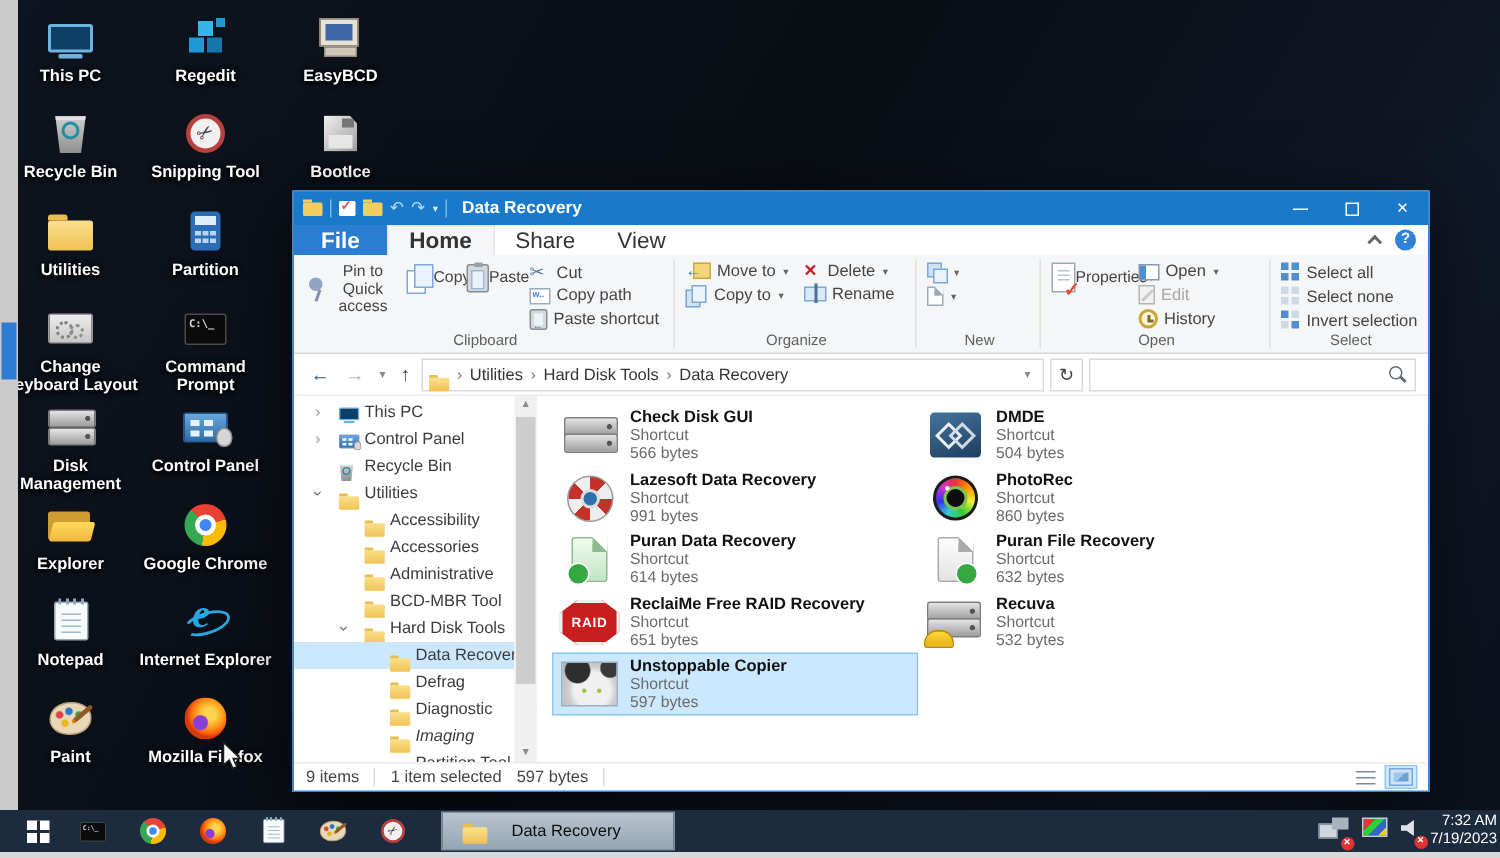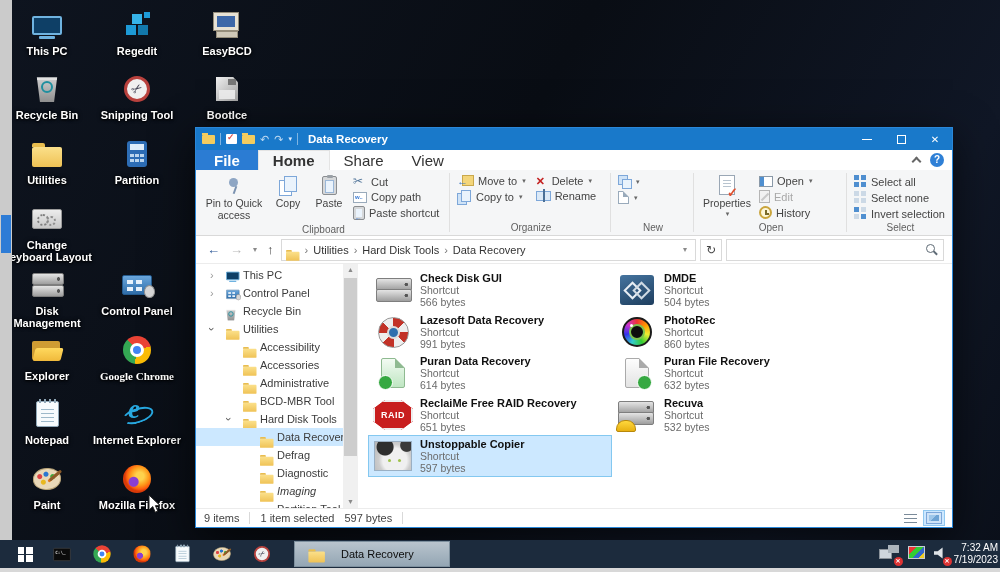--- a/index.html
+++ b/index.html
@@ -145,21 +145,21 @@
   .rib-chev{position:absolute;right:32px;top:8px;width:7px;height:7px;border-top:2px solid #666;border-left:2px solid #666;transform:rotate(45deg)}
   .help-btn{position:absolute;right:8px;top:3px;width:14px;height:14px;border-radius:50%;background:#2f80d6;color:#fff;
     font:bold 10px/14px "Liberation Sans",sans-serif;text-align:center}
   .help-btn::before{content:"?"}
   
   .ribbon{height:66px;background:#f5f6f7;border-bottom:1px solid #d9d9d9;display:flex;flex:0 0 auto}
   .rgroup{position:relative;display:flex;flex-direction:column;padding:2px 2px 0 4px}
   .rsep{width:1px;background:#e0e0e0;margin:3px 0}
   .rtitle{text-align:center;font-size:10px;color:#5f5f5f;height:14px;line-height:13px;margin-top:auto}
   .rrow{display:flex;align-items:flex-start;flex:1}
-  .rbig{display:flex;flex-direction:column;align-items:center;padding:2px 3px;text-align:center}
+  .rbig{display:flex;flex-direction:row;align-items:center;padding:2px 3px;text-align:center}
   .rbig-label{font-size:10.5px;line-height:11.5px;color:#444;margin-top:2px}
   .ric{height:22px;display:flex;align-items:center;justify-content:center}
   .rsmallcol{display:flex;flex-direction:column;justify-content:flex-start;gap:1px;padding-top:2px}
   .rsmall{display:flex;align-items:center;gap:4px;font-size:11px;color:#444;padding:1px 3px;white-space:nowrap}
   .rsmall.disabled{color:#a8a8a8}
   .dd{font-size:7px;color:#666;margin-left:1px}
   
   .i-pin{width:16px;height:19px}
   .i-pin::before{left:3px;top:2px;width:9px;height:9px;background:#8ea6c4;border-radius:50%}
   .i-pin::after{left:8px;top:10px;width:2px;height:8px;background:#7b92b0;transform:rotate(20deg)}
@@ -343,39 +343,45 @@
           <span class="icx i-calc"></span>
         </div>
         <div class="dicon-label">Partition</div>
       </div>
       <div class="dicon" style="left: 2px; top: 202px;">
         <div class="dicon-img">
           <span class="icx i-kbd"></span>
         </div>
         <div class="dicon-label">Change Keyboard Layout</div>
       </div>
+      <div class="dicon" style="left: 92px; top: 202px;">
+        <div class="dicon-img">
+          <span class="icx i-cmd"></span>
+        </div>
+        <div class="dicon-label">Command Prompt</div>
+      </div>
       <div class="dicon" style="left: 2px; top: 268px;">
         <div class="dicon-img">
           <span class="icx i-hdd"></span>
         </div>
         <div class="dicon-label">Disk Management</div>
       </div>
       <div class="dicon" style="left: 92px; top: 268px;">
         <div class="dicon-img">
           <span class="icx i-cpanel"></span>
         </div>
         <div class="dicon-label">Control Panel</div>
       </div>
       <div class="dicon" style="left: 2px; top: 333px;">
         <div class="dicon-img">
           <span class="icx i-explorer"></span>
         </div>
         <div class="dicon-label">Explorer</div>
       </div>
-      <div class="dicon" style="left: 92px; top: 333px; font-family: Liberation Serif, serif;">
+      <div class="dicon" style="left: 92px; top: 333px;">
         <div class="dicon-img">
           <span class="icx i-chrome"></span>
         </div>
         <div class="dicon-label">Google Chrome</div>
       </div>
       <div class="dicon" style="left: 2px; top: 397px;">
         <div class="dicon-img">
           <span class="icx i-notepad"></span>
         </div>
         <div class="dicon-label">Notepad</div>

